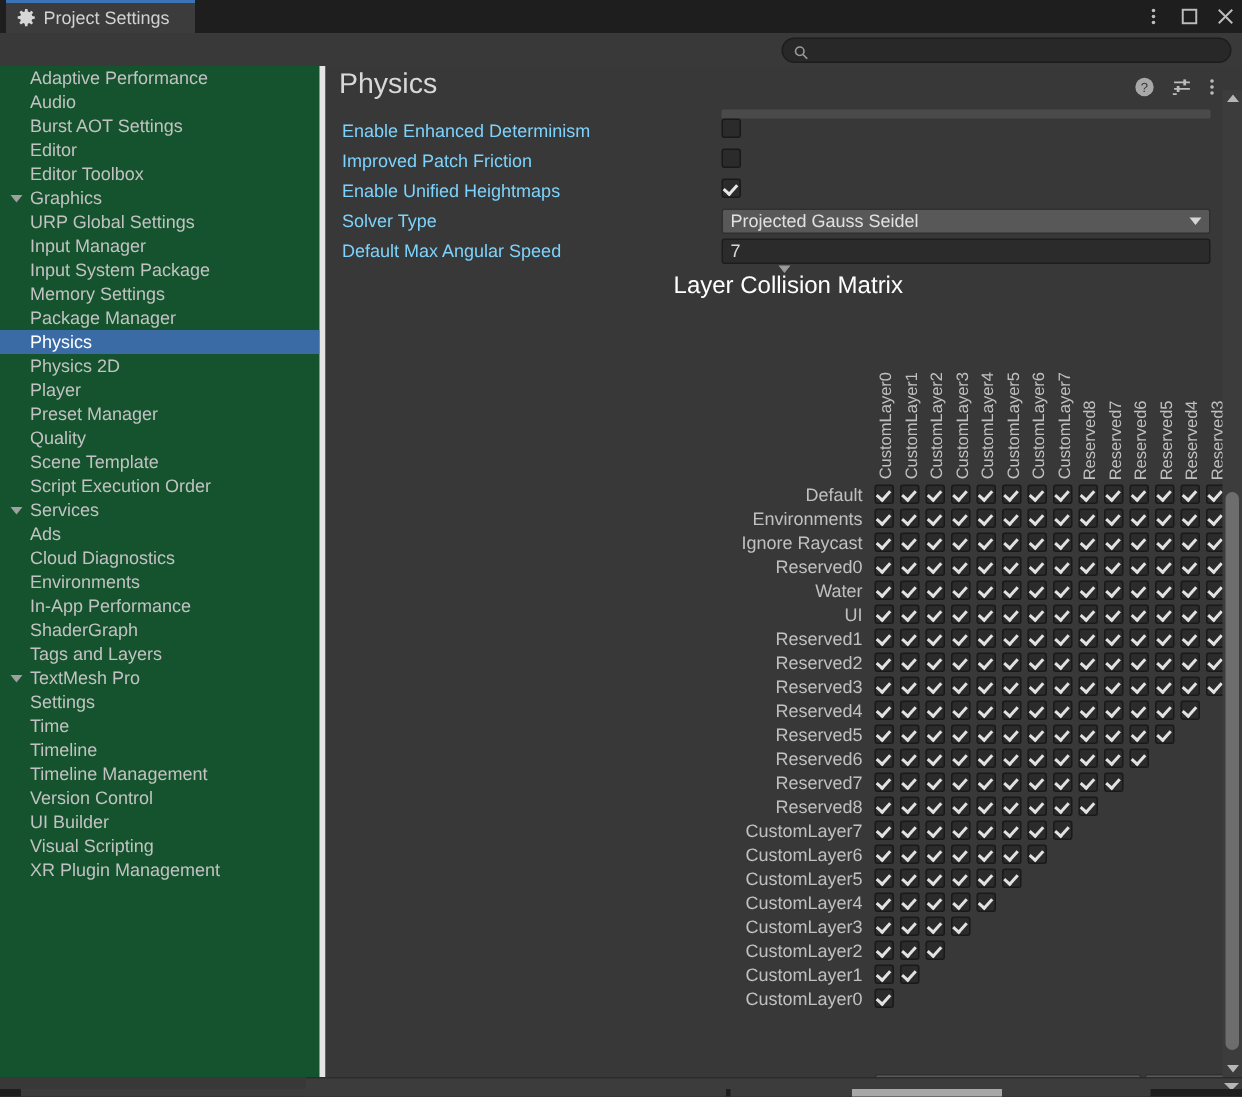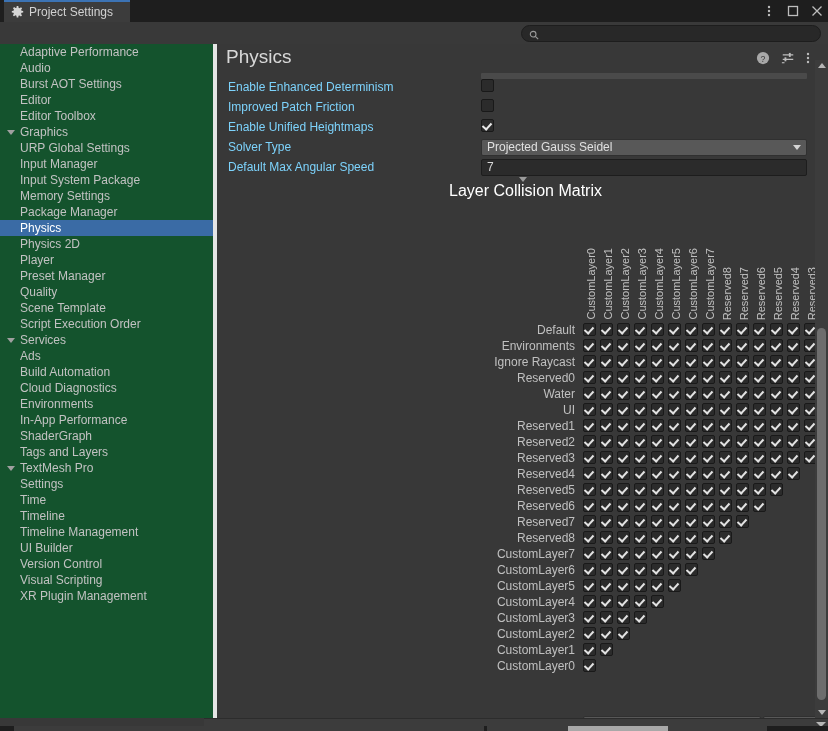--- a/index.html
+++ b/index.html
@@ -497,33 +497,32 @@
       <div class="tree-item"><span>Package Manager</span></div>
       <div class="tree-item selected"><span>Physics</span></div>
       <div class="tree-item"><span>Physics 2D</span></div>
       <div class="tree-item"><span>Player</span></div>
       <div class="tree-item"><span>Preset Manager</span></div>
       <div class="tree-item"><span>Quality</span></div>
       <div class="tree-item"><span>Scene Template</span></div>
       <div class="tree-item"><span>Script Execution Order</span></div>
       <div class="tree-item"><span class="arrow open"></span><span>Services</span></div>
       <div class="tree-item depth1"><span>Ads</span></div>
-      <div class="tree-item depth1"><span>Build Automation</span></div>
       <div class="tree-item depth1"><span>Cloud Diagnostics</span></div>
       <div class="tree-item depth1"><span>Environments</span></div>
       <div class="tree-item depth1"><span>In-App Performance</span></div>
       <div class="tree-item"><span>ShaderGraph</span></div>
       <div class="tree-item"><span>Tags and Layers</span></div>
       <div class="tree-item"><span class="arrow open"></span><span>TextMesh Pro</span></div>
       <div class="tree-item depth1"><span>Settings</span></div>
       <div class="tree-item"><span>Time</span></div>
       <div class="tree-item"><span>Timeline</span></div>
       <div class="tree-item"><span>Timeline Management</span></div>
+      <div class="tree-item"><span>Version Control</span></div>
       <div class="tree-item"><span>UI Builder</span></div>
-      <div class="tree-item"><span>Version Control</span></div>
       <div class="tree-item"><span>Visual Scripting</span></div>
       <div class="tree-item"><span>XR Plugin Management</span></div>
     </div>
 
   <div class="content">
 
     <div class="page-header">
       <div class="page-title">Physics</div>
       <div class="header-icons">
         <span class="hicon">

